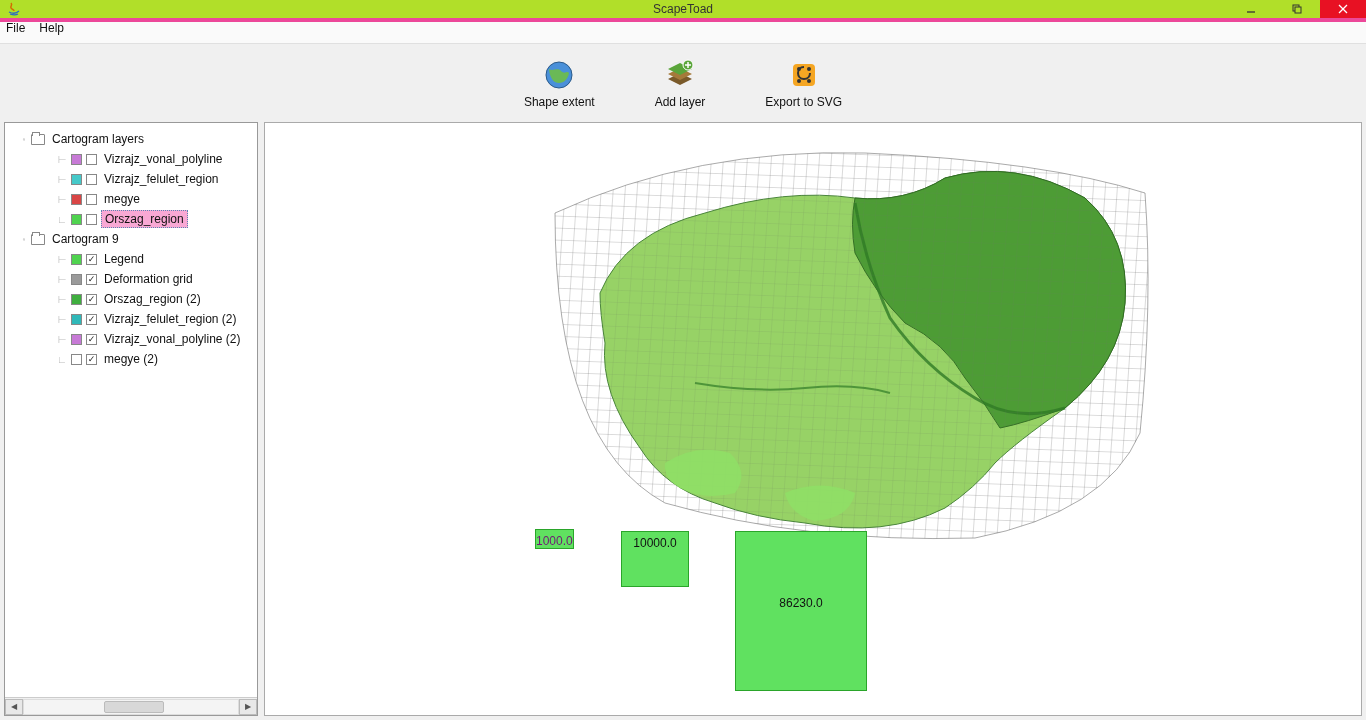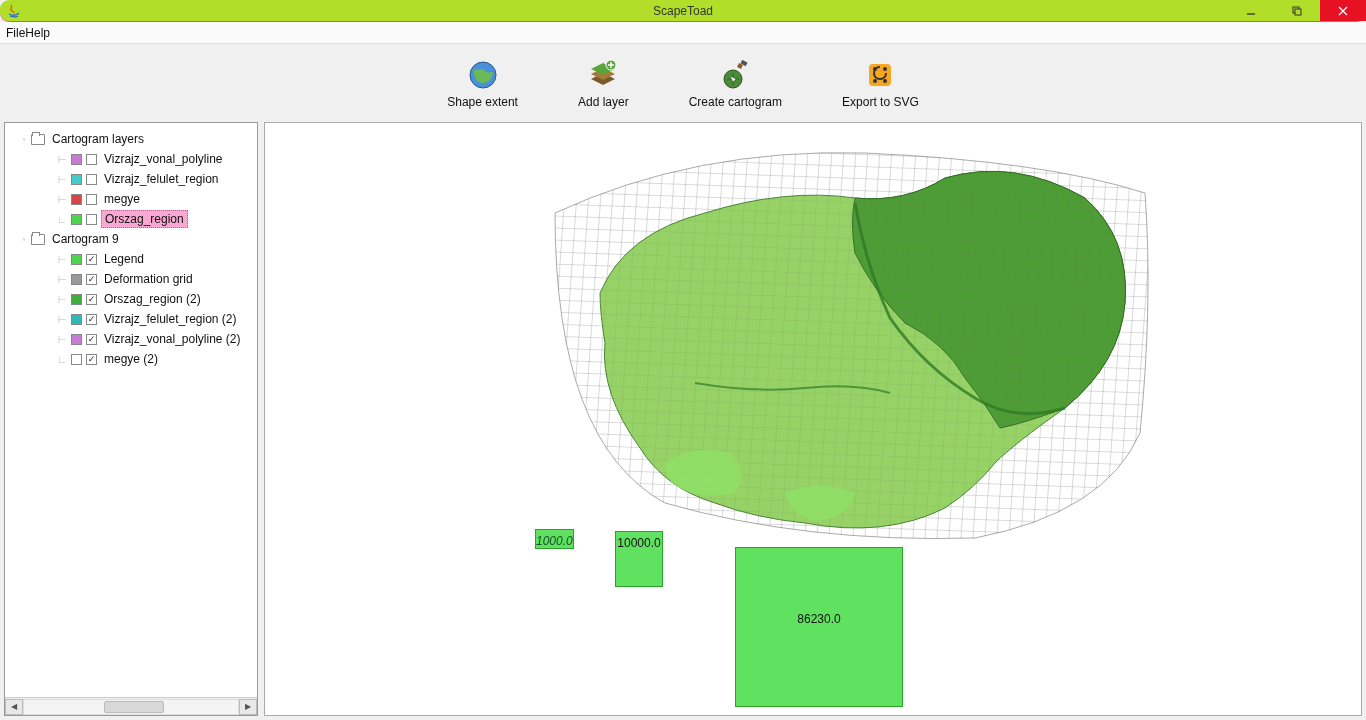--- a/index.html
+++ b/index.html
@@ -1,33 +1,32 @@
 <!DOCTYPE html>
 <html><head>
 <meta charset="utf-8">
 <style>
 * { box-sizing: border-box; margin: 0; padding: 0; font-family: "Segoe UI", Tahoma, sans-serif; font-size: 12px; }
 body { background: #f0f0f0; width: 1366px; height: 720px; overflow: hidden; }
 
 .titlebar {
   height: 22px; background: #b1df29;
   display: flex; align-items: center; position: relative;
-  border-bottom: 1px solid #ec4899;
-  border-radius: 9px;
+  border-bottom: 4px solid #ec4899;
 }
 .titlebar .appicon { width: 16px; height: 16px; margin-left: 6px; }
 .titlebar .title { position: absolute; left: 50%; transform: translateX(-50%); font-size: 12px; color: #333; }
 .titlebar .winbtns { margin-left: auto; display: flex; height: 100%; }
 .titlebar .winbtn { width: 46px; height: 100%; display: flex; align-items: center; justify-content: center; }
 .titlebar .winbtn.close { background: #e81123; color: #fff; }
 .titlebar .winbtn svg { width: 10px; height: 10px; }
 
 .menubar {
   height: 22px; background: #fafafa; border-bottom: 1px solid #e0e0e0;
-  display: flex; align-items: center; padding: 8px 6px; 
+  display: flex; align-items: flex-end; padding: 8px 6px; gap: 14px;
 }
 .menubar .menuitem { color: #111; cursor: default; }
 
 .toolbar {
   height: 74px; background: #f0f0f0; display: flex; justify-content: center; align-items: center; gap: 60px; padding-top: 6px;
 }
 .toolbtn { display: flex; flex-direction: column; align-items: center; gap: 4px; cursor: default; }
 .toolbtn .icon { width: 32px; height: 32px; display: flex; align-items: center; justify-content: center; }
 .toolbtn span.lbl { font-size: 12px; color: #111; }
 
@@ -60,23 +59,23 @@
 
 .mapview {
   flex: 1; background: #fff; border: 1px solid #aaa; position: relative; overflow: hidden;
 }
 .gridwrap { position:absolute; left:280px; top:20px; width:610px; height:400px; }
 .gridwrap svg { width:100%; height:100%; }
 
 .legendboxes { position:absolute; left:290px; top:408px; }
 .lb { position:absolute; background:#60e160; border:1px solid #2aa52a; display:flex; align-items:flex-start; justify-content:center; padding-top:4px; color:#111; }
 .lb.small { left:0; top:0; width:14px; height:14px; background:#56da56; }
-.lb.small-lbl { position:absolute; left:-20px; top:-2px; color:#14532d;font-style:italic; }
-.lb.med { left:60px; top:0; width:48px; height:56px; }
-.lb.big { left:180px; top:16px; width:168px; height:160px; }
+.lb.small-lbl { position:absolute; left:-20px; top:-2px; color:#701a75; }
+.lb.med { left:66px; top:0; width:68px; height:56px; }
+.lb.big { left:180px; top:0; width:132px; height:160px; }
 </style>
 </head>
 <body>
 
 <div class="titlebar">
   <span class="appicon">
     <svg viewBox="0 0 16 16">
         <path d="M5 2c2 2-1 3 0 5 1 2 3 1 3 3" stroke="#d66a00" stroke-width="1.5" fill="none"></path>
         <path d="M3 11c4 2 8 1 10-1" stroke="#2a6bc4" stroke-width="1.3" fill="none"></path>
         <path d="M4 13c3 1 6 1 8 0" stroke="#2a6bc4" stroke-width="1.3" fill="none"></path>
@@ -129,33 +128,20 @@
           <circle cx="24" cy="6" r="5" fill="#5aa53a" stroke="#fff" stroke-width="1"></circle>
           <line x1="24" y1="3" x2="24" y2="9" stroke="#fff" stroke-width="1.5"></line>
           <line x1="21" y1="6" x2="27" y2="6" stroke="#fff" stroke-width="1.5"></line>
         </svg>
     </span>
     <span class="lbl">Add layer</span>
   </div>
   <div class="toolbtn">
     <span class="icon">
       <svg viewBox="0 0 32 32">
-          <path d="M20 4l4 2-2 4-4-2z" fill="#8a5a2a"></path>
-          <rect x="22" y="2" width="6" height="4" fill="#555" transform="rotate(30 25 4)"></rect>
-          <circle cx="14" cy="20" r="9" fill="#4a8a3a"></circle>
-          <path d="M14 14v12M8 20h12" stroke="#2a5a1a" stroke-width="0.8"></path>
-          <circle cx="14" cy="20" r="9" fill="none" stroke="#2a5a1a"></circle>
-          <polygon points="11,17 14,23 17,20" fill="#fff" stroke="#2a5a1a" stroke-width="0.5"></polygon>
-        </svg>
-    </span>
-    <span class="lbl">Create cartogram</span>
-  </div>
-  <div class="toolbtn">
-    <span class="icon">
-      <svg viewBox="0 0 32 32">
           <rect x="5" y="5" width="22" height="22" rx="4" fill="#f5a623"></rect>
           <path d="M16 8c-4 0-6 3-6 6s2 6 6 6 6-3 6-6" fill="none" stroke="#333" stroke-width="2"></path>
           <circle cx="11" cy="10" r="2" fill="#333"></circle>
           <circle cx="21" cy="10" r="2" fill="#333"></circle>
           <circle cx="11" cy="22" r="2" fill="#333"></circle>
           <circle cx="21" cy="22" r="2" fill="#333"></circle>
         </svg>
     </span>
     <span class="lbl">Export to SVG</span>
   </div>

